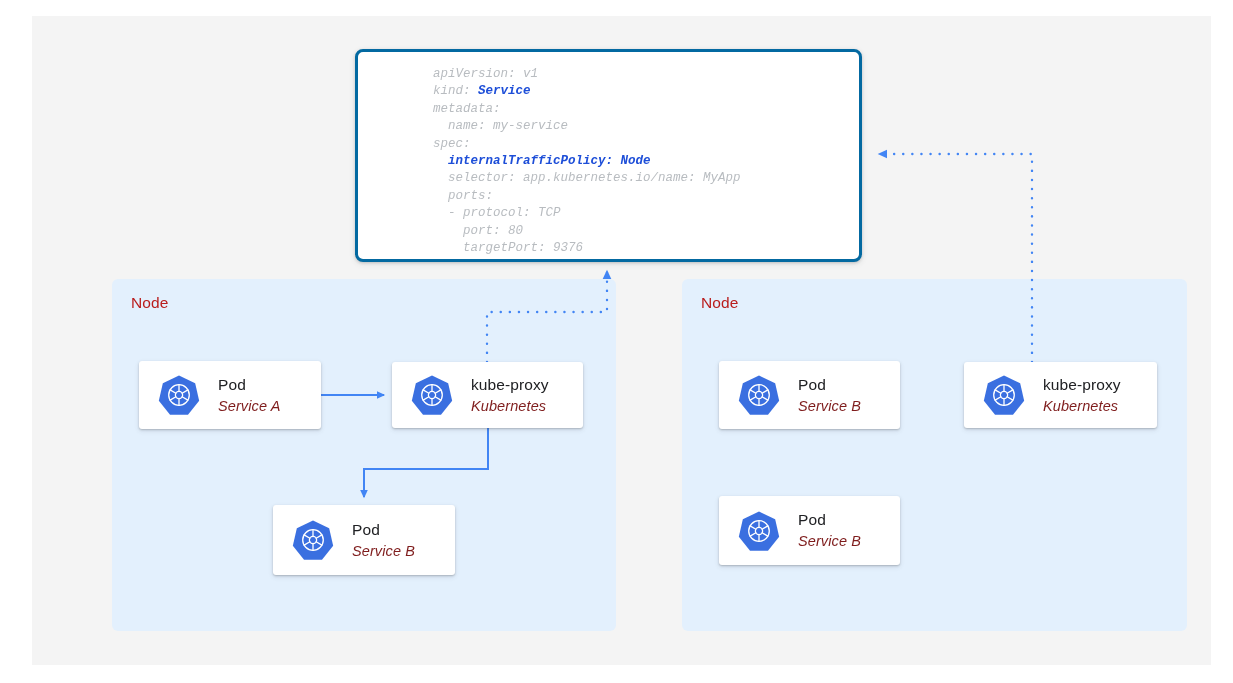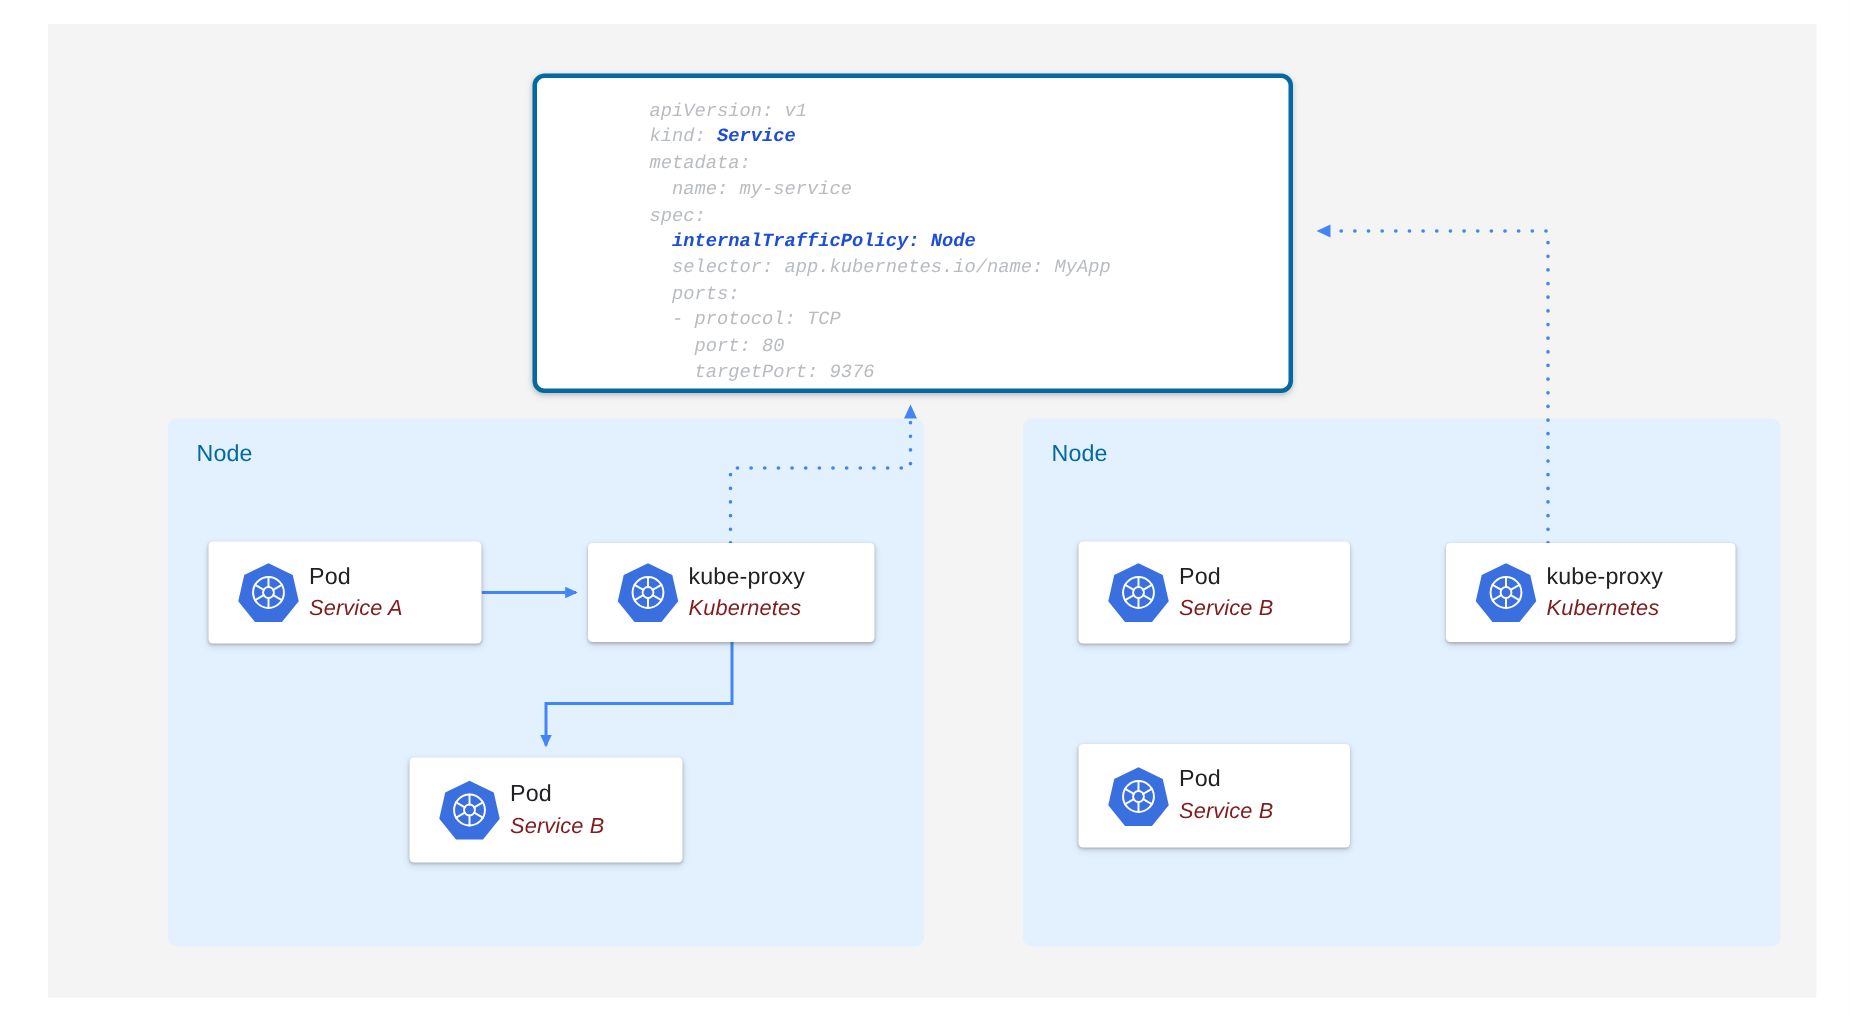--- a/index.html
+++ b/index.html
@@ -62,21 +62,21 @@
     background: #e3f0fd;
     border-radius: 6px;
   }
   #node-left  { left: 80px;  top: 263px; width: 504px; height: 352px; }
   #node-right { left: 650px; top: 263px; width: 505px; height: 352px; }
   .node-label {
     position: absolute;
     left: 19px;
     top: 15px;
     font-size: 15.5px;
-    color: #0369a1;
+    color: #b91c1c;
     letter-spacing: 0.1px;
   }
 
   
   .card {
     position: absolute;
     background: #ffffff;
     border-radius: 3px;
     box-shadow: 0 1px 2px rgba(60,64,67,0.28), 0 2px 5px rgba(60,64,67,0.13);
     display: flex;
@@ -84,21 +84,21 @@
     box-sizing: border-box;
   }
   .card .k8s-icon {
     flex: 0 0 auto;
     margin-left: 19px;
     width: 42px;
     height: 42px;
     display: block;
   }
   .card .card-text {
-    margin-left: 6px;
+    margin-left: 18px;
     display: flex;
     flex-direction: column;
     justify-content: center;
   }
   .card .card-title {
     font-size: 15.5px;
     color: #202124;
     line-height: 20px;
     letter-spacing: 0.1px;
   }

